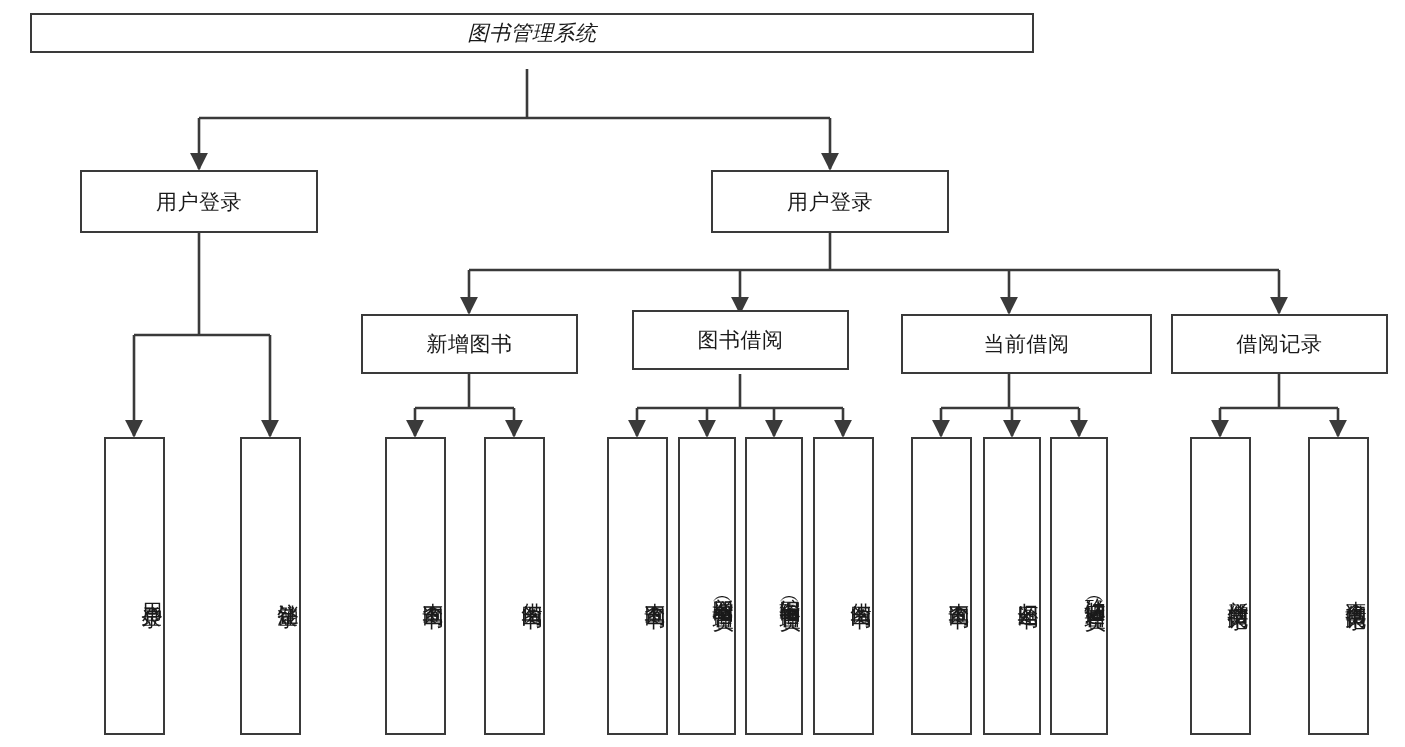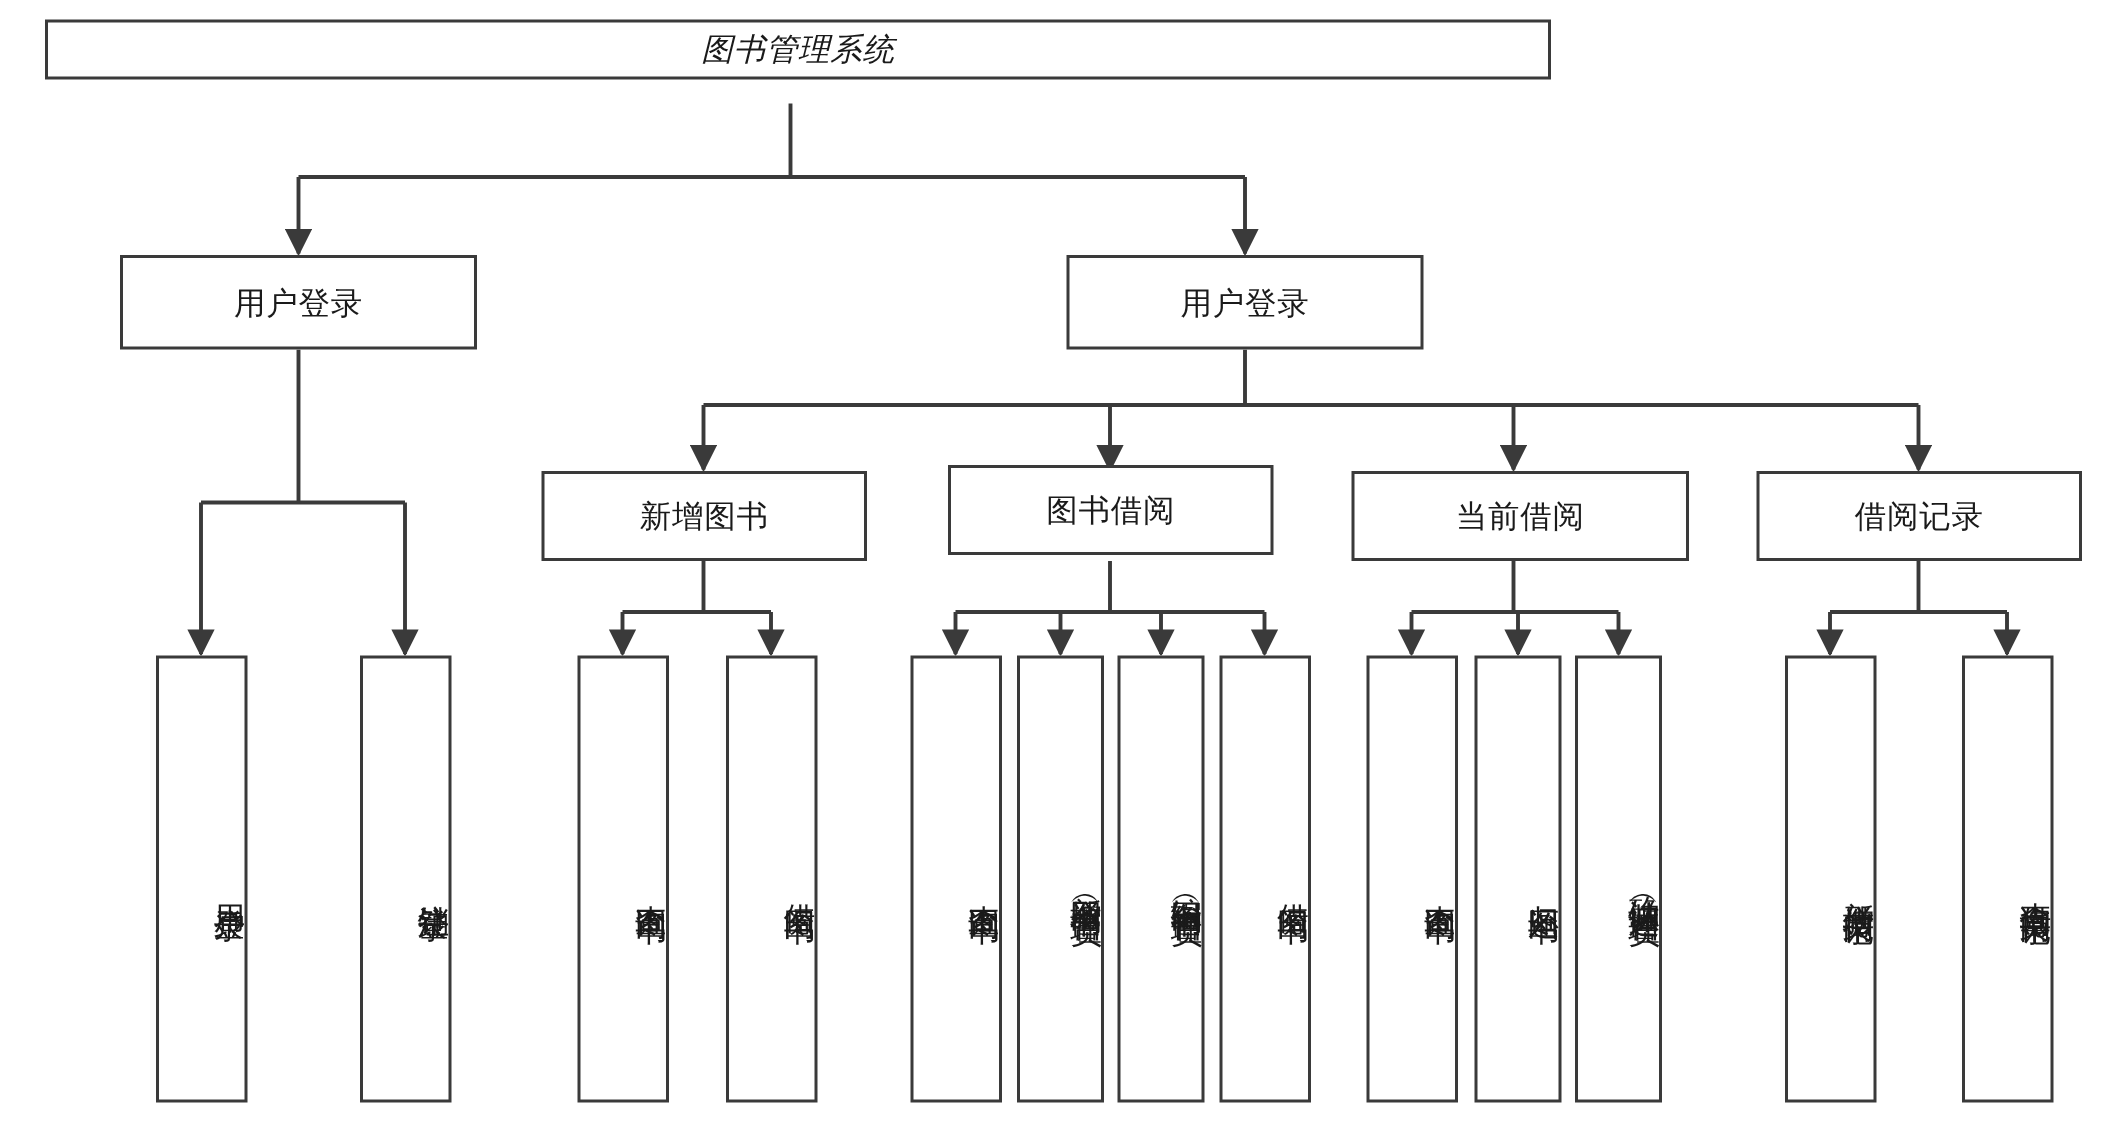--- a/index.html
+++ b/index.html
@@ -122,21 +122,21 @@
       </div>
       <div class="node horiz" style="left: 711px; top: 170px; width: 238px; height: 63px;">
         <span>用户登录</span>
       </div>
       <div class="node horiz" style="left: 361px; top: 314px; width: 217px; height: 60px;">
         <span>新增图书</span>
       </div>
       <div class="node horiz" style="left: 632px; top: 310px; width: 217px; height: 60px;">
         <span>图书借阅</span>
       </div>
-      <div class="node horiz" style="left: 901px; top: 314px; width: 225px; height: 60px;">
+      <div class="node horiz" style="left: 901px; top: 314px; width: 251px; height: 60px;">
         <span>当前借阅</span>
       </div>
       <div class="node horiz" style="left: 1171px; top: 314px; width: 217px; height: 60px;">
         <span>借阅记录</span>
       </div>
       <div class="node vert" style="left: 104px; top: 437px; width: 61px; height: 298px;">
         <span class="vtext">用户登录</span>
       </div>
       <div class="node vert" style="left: 240px; top: 437px; width: 61px; height: 298px;">
         <span class="vtext">注销登录</span>

